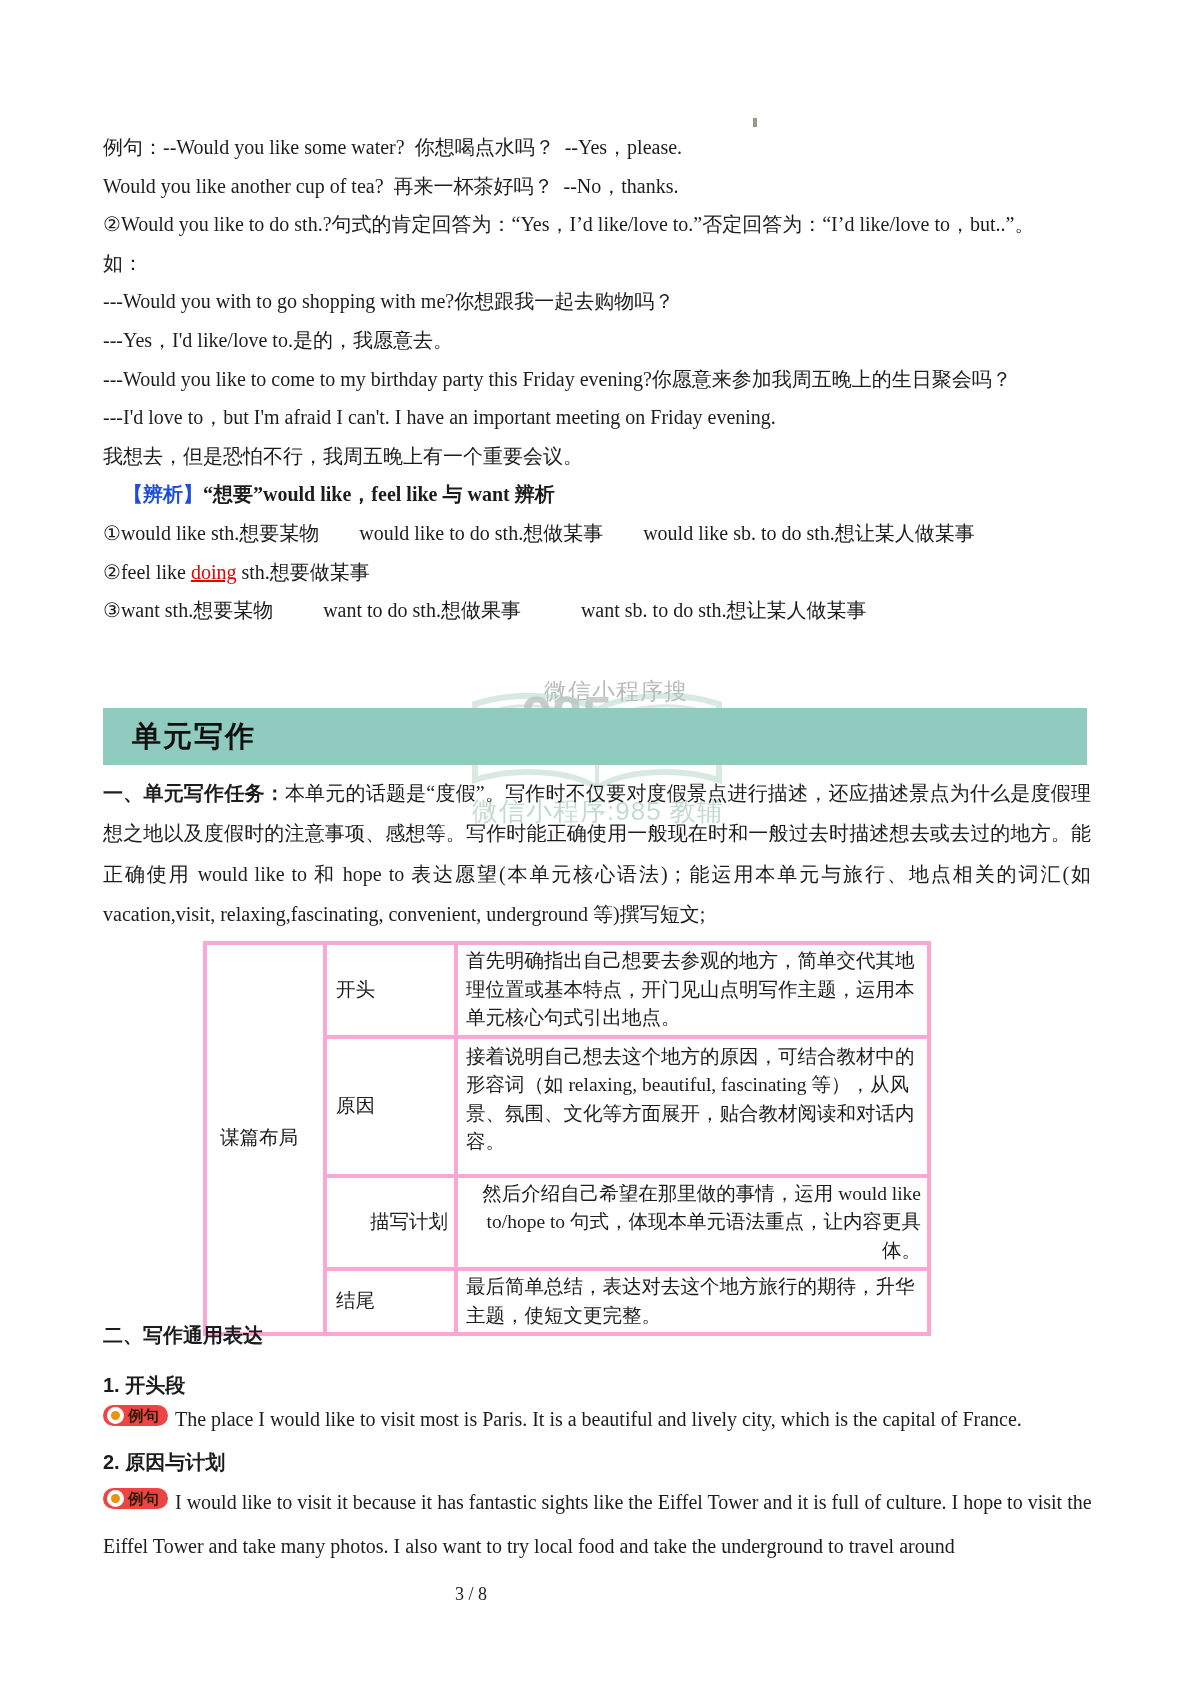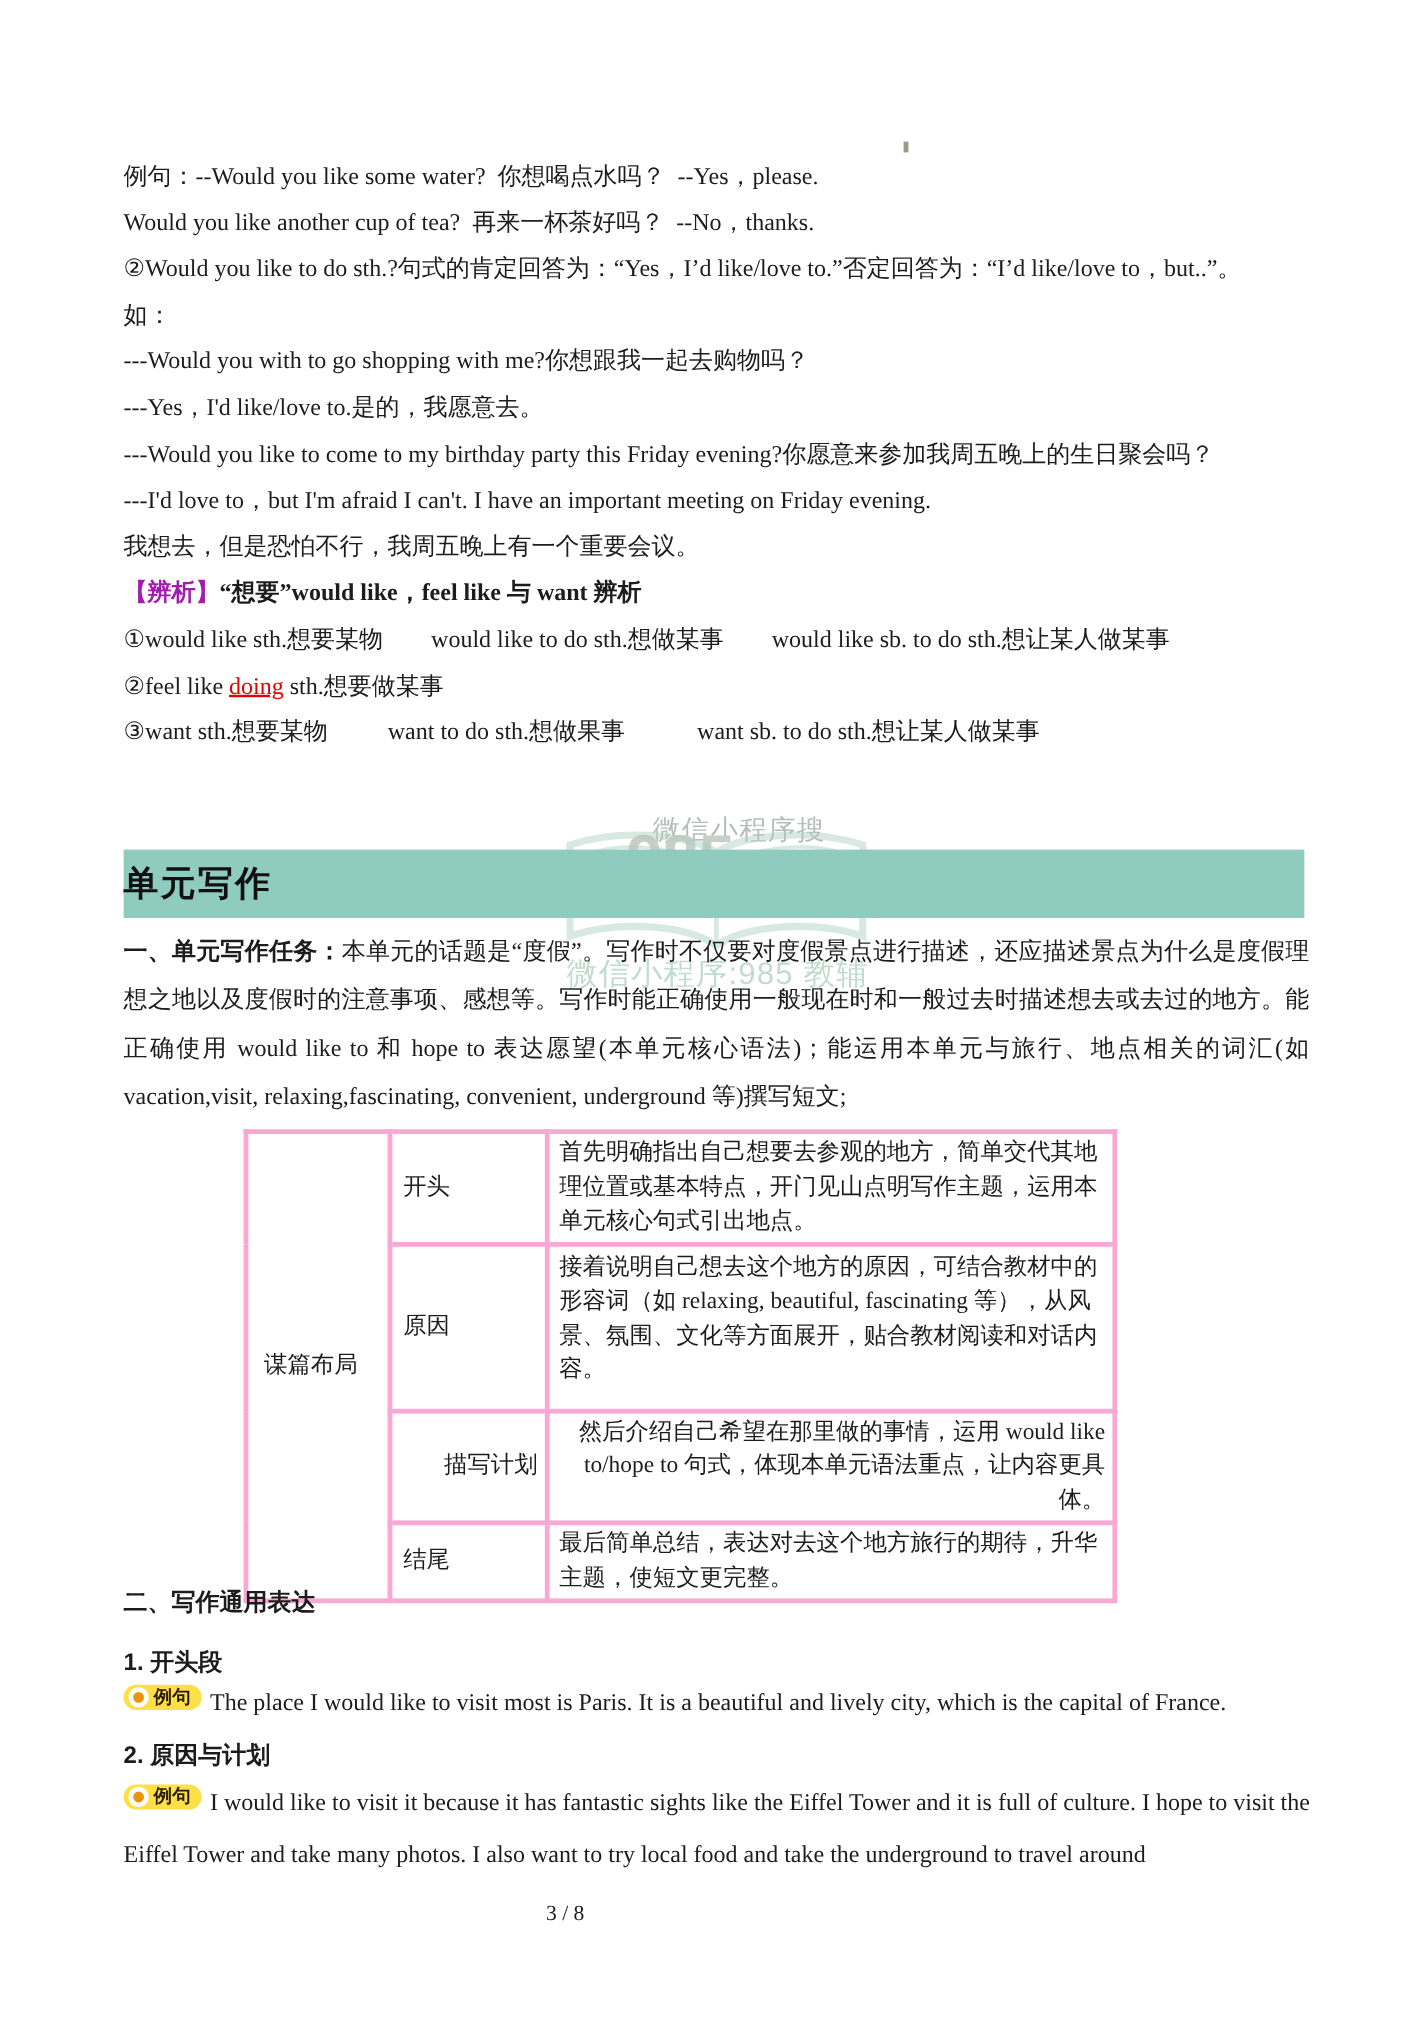--- a/index.html
+++ b/index.html
@@ -7,38 +7,38 @@
     width:1190px;height:1683px;background:#ffffff;
     font-family:"Liberation Serif","DejaVu Serif",serif;
     color:#1c1c1c;position:relative;overflow:hidden;
   }
   .abs{position:absolute;}
   .pre{white-space:pre-wrap;}
 
   
   .intro{left:103px;top:128px;width:990px;line-height:38.6px;font-size:20px;z-index:4;}
   .intro .line{min-height:38.6px;}
-  .tag-red{color:#a21caf;font-weight:bold;}
+  .tag-red{color:#1d4ed8;font-weight:bold;margin-left:20px;}
   .bold-serif{font-weight:bold;}
   .red-underline{color:#e60000;text-decoration:underline;text-decoration-color:#e60000;}
 
   
   .wm1{left:518px;top:676px;font-size:23px;color:#b7bdba;letter-spacing:1px;z-index:1;
        font-family:"Liberation Sans","DejaVu Sans",sans-serif;margin-left:26px;}
   .wm985{left:522px;top:684px;font-size:54px;font-weight:bold;color:#c9cecb;z-index:1;
        font-family:"Liberation Sans","DejaVu Sans",sans-serif;}
   .wm-book{left:455px;top:688px;z-index:2;opacity:.45;}
   .wm2{left:472px;top:794px;font-size:26px;color:#aed0c2;opacity:.75;letter-spacing:1px;z-index:2;
        font-family:"Liberation Sans","DejaVu Sans",sans-serif;}
 
   
   .banner{left:103px;top:708px;width:984px;height:57px;background:#8fccbf;z-index:3;
           display:flex;align-items:center;}
   .banner .title{font-family:"Liberation Sans","DejaVu Sans",sans-serif;
-          font-weight:bold;font-size:29px;color:#111;padding-left:0;letter-spacing:2px;}
+          font-weight:bold;font-size:29px;color:#111;padding-left:29px;letter-spacing:2px;}
 
   
   .task{left:103px;top:773px;width:988px;font-size:20px;line-height:40.3px;
         text-align:justify;z-index:4;}
   .lead-bold{font-family:"Liberation Sans","DejaVu Sans",sans-serif;font-weight:bold;}
 
   
   .layout-table{left:203px;top:941px;z-index:4;border-collapse:collapse;table-layout:fixed;}
   .layout-table,.layout-table td{border:4px solid #f9a8d4;}
   .layout-table{border:2px solid #1c1c1c;}
@@ -53,21 +53,21 @@
   tr.r4 td{height:56px;}
 
   
   .h-sans{font-family:"Liberation Sans","DejaVu Sans",sans-serif;font-weight:bold;font-size:20px;z-index:4;}
   .sec-heading{left:103px;top:1322px;}
   .sub1{left:103px;top:1372px;}
   .sub2{left:103px;top:1449px;}
   .example1{left:103px;top:1404px;width:1000px;font-size:20px;line-height:31px;z-index:4;}
   .example2{left:103px;top:1481px;width:995px;font-size:20px;line-height:43.5px;z-index:4;}
 
-  .badge{display:inline-flex;align-items:center;background:#fde047;border-radius:14px;
+  .badge{display:inline-flex;align-items:center;background:#ef4444;border-radius:14px;
          padding:2px 9px 2px 4px;vertical-align:2px;margin-right:7px;}
   .badge .dot{width:9px;height:9px;border-radius:50%;background:#e8940c;
          border:4px solid #ffffff;margin-right:4px;display:inline-block;}
   .badge .badge-text{font-family:"Liberation Sans","DejaVu Sans",sans-serif;
          font-weight:bold;font-size:15.5px;color:#2a1c00;line-height:17px;}
 
   
   .footer{left:0;top:1584px;width:942px;text-align:center;font-size:18px;z-index:4;}
 
   .speck{left:753px;top:118px;width:4px;height:9px;background:#9a9a8a;z-index:4;}

